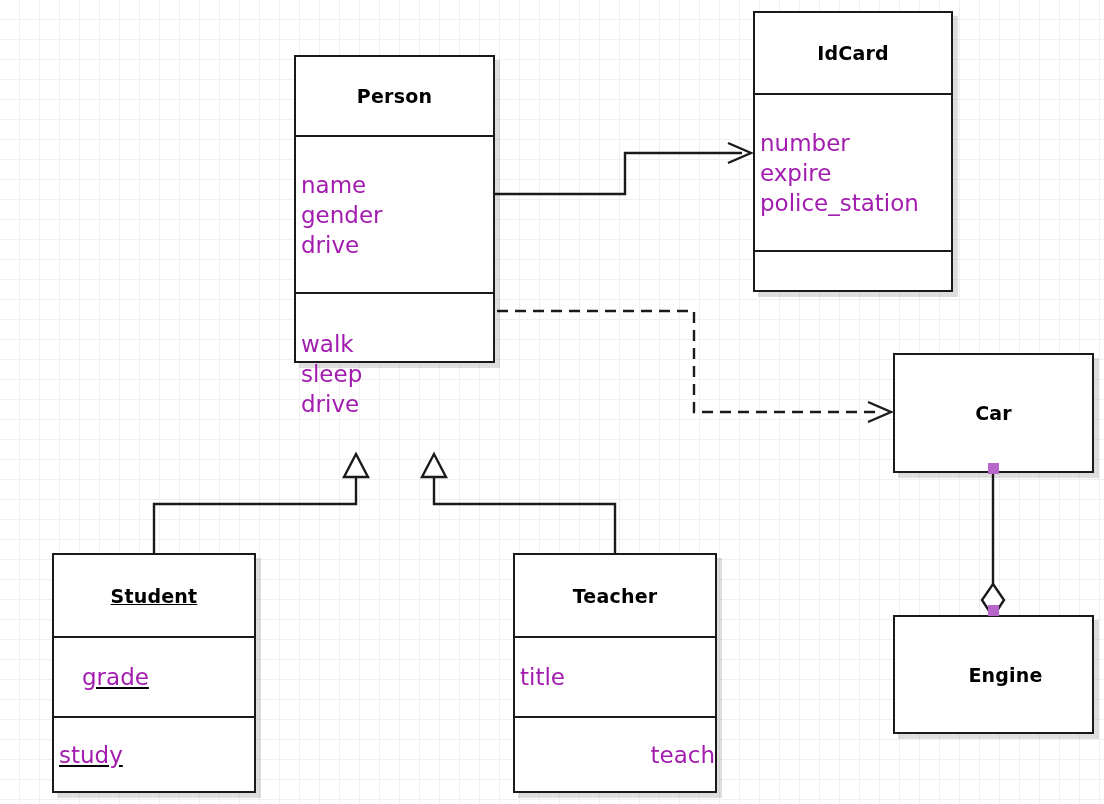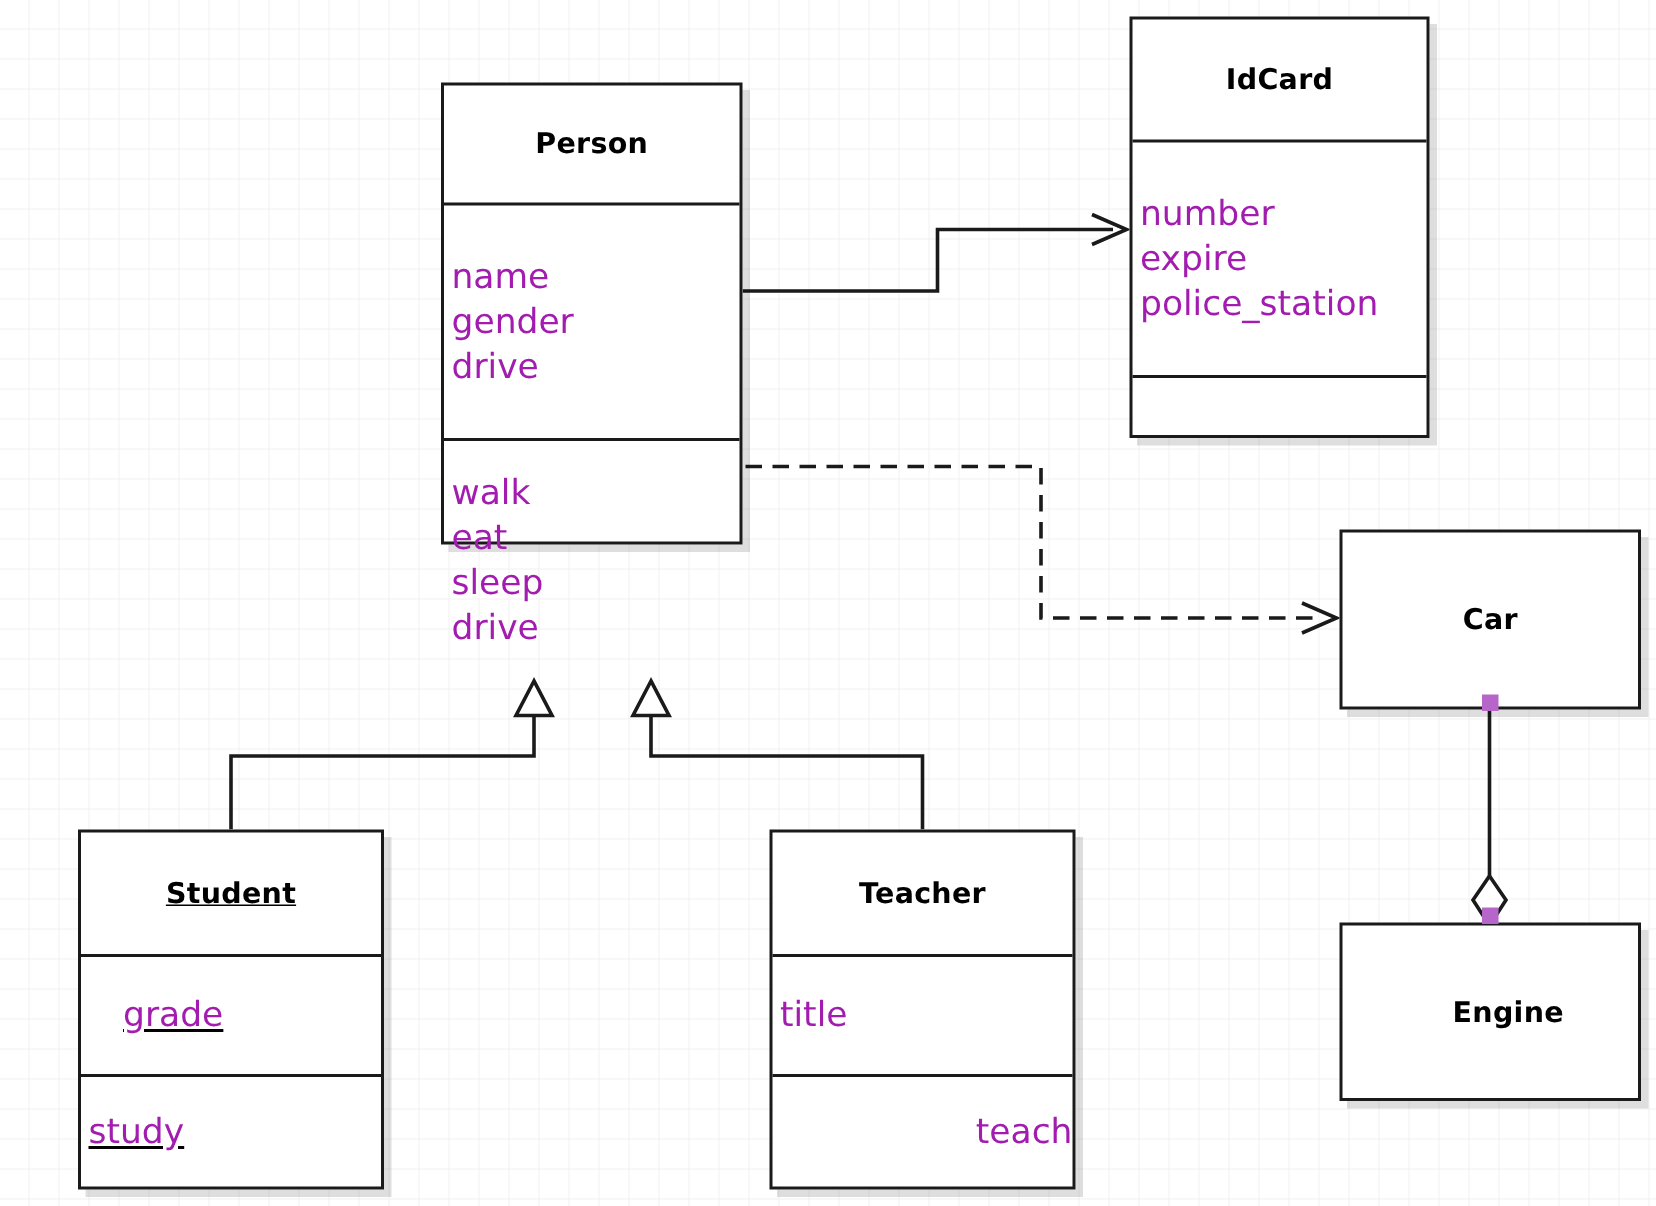--- a/index.html
+++ b/index.html
@@ -107,21 +107,20 @@
 
   <div class="uml-class" style="left:294px; top:55px; width:201px; height:308px;">
     <div class="compartment class-title" style="height:78px;">Person</div>
     <div class="compartment member-list" style="height:157px;">
       <div class="member">name</div>
       <div class="member">gender</div>
       <div class="member">drive</div>
     </div>
     <div class="compartment member-list" style="height:162px;">
       <div class="member">walk</div>
-      <div class="member">eat</div>
       <div class="member">sleep</div>
       <div class="member">drive</div>
     </div>
   </div>
 
   <div class="uml-class" style="left:753px; top:11px; width:200px; height:281px;">
     <div class="compartment class-title" style="height:80px;">IdCard</div>
     <div class="compartment member-list" style="height:157px;">
       <div class="member">number</div>
       <div class="member">expire</div>

